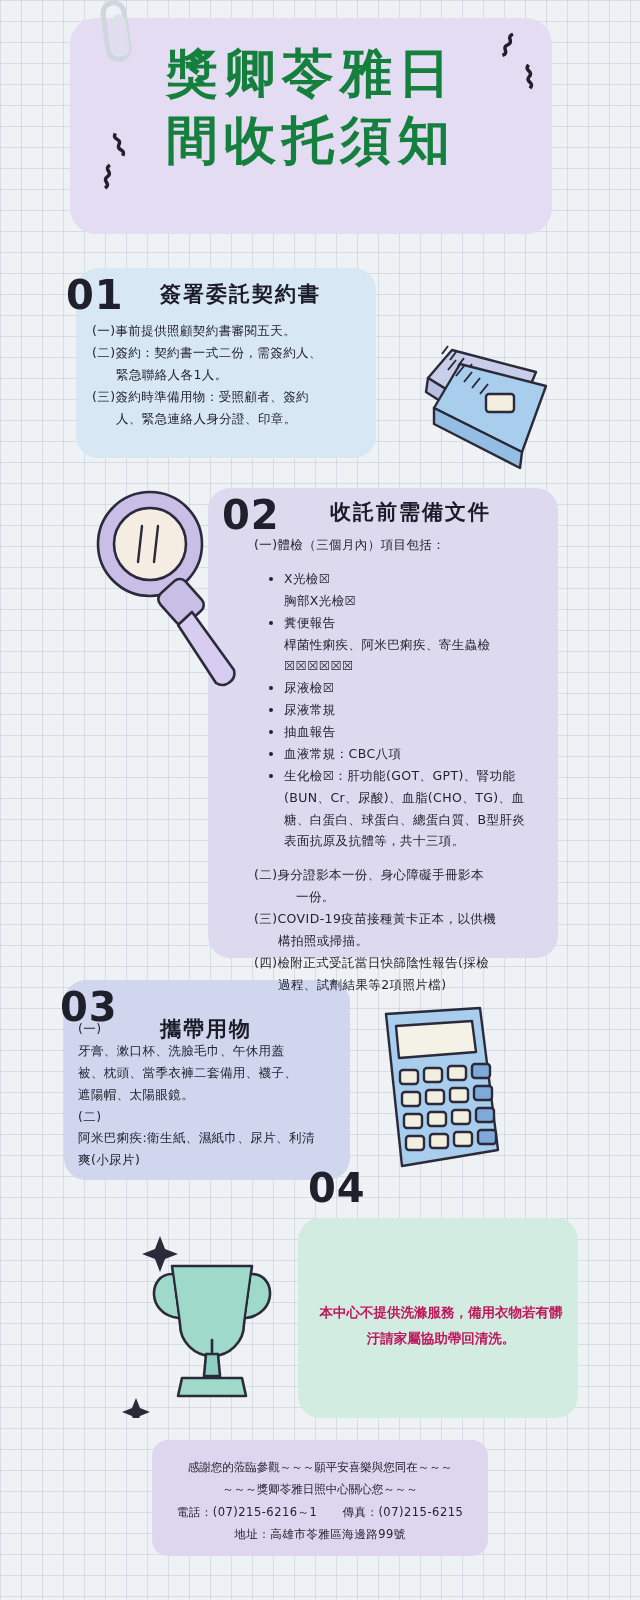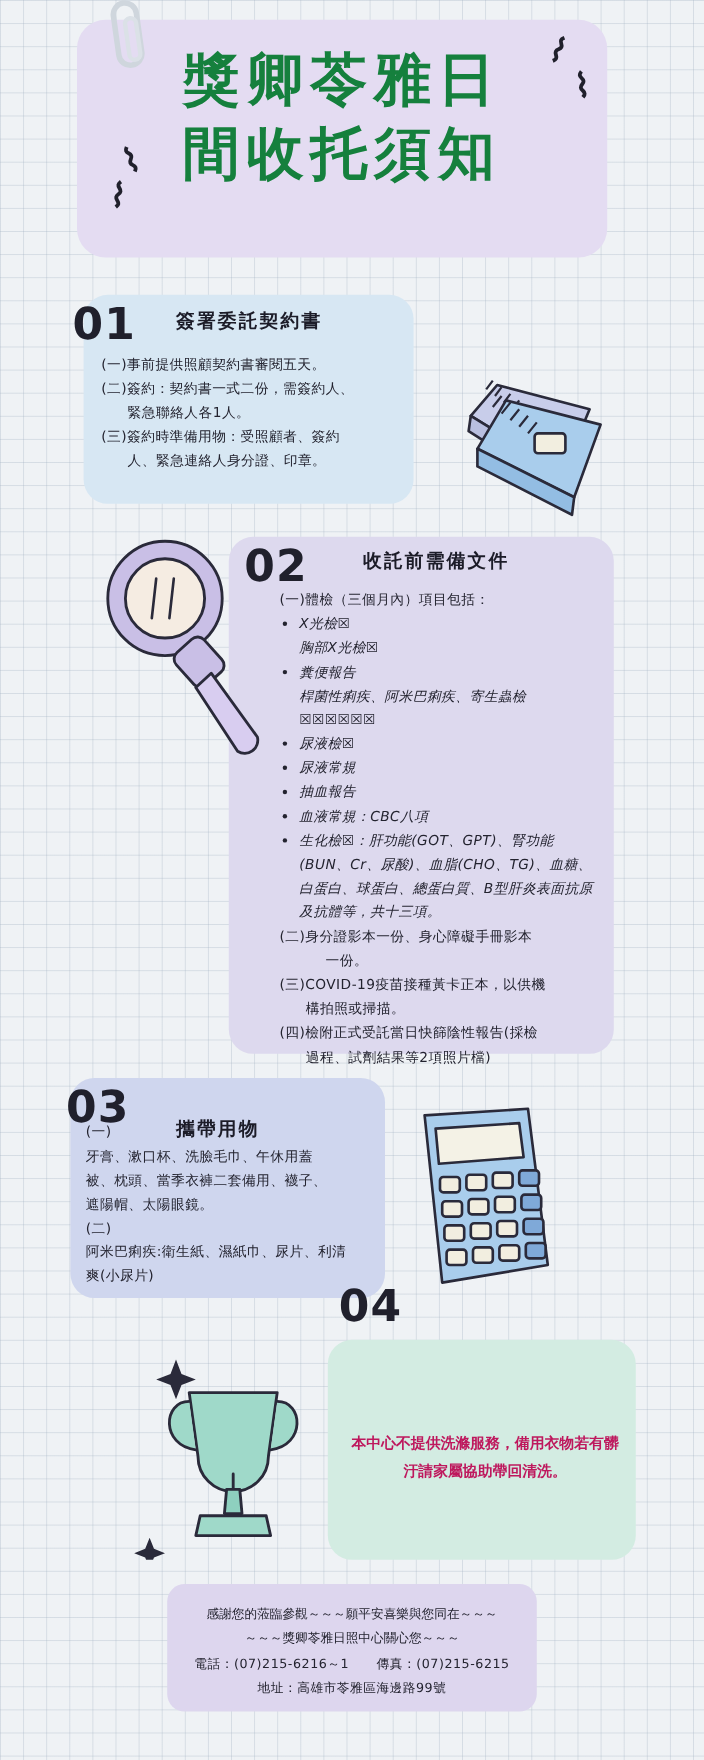--- a/index.html
+++ b/index.html
@@ -84,36 +84,36 @@
     font-weight: bold;
     font-size: 40px;
     color: #20202c;
     letter-spacing: 1px;
     z-index: 4;
   }
   .sec-title {
     position: absolute;
     font-family: "DejaVu Sans", sans-serif;
     font-weight: bold;
-    font-size: 17px;
+    font-size: 21px;
     color: #1c1c28;
     letter-spacing: 2px;
     z-index: 4;
   }
   .body-text {
     position: absolute;
     font-family: "DejaVu Sans", sans-serif;
     font-size: 12.5px;
     line-height: 1.75;
     color: #23232f;
     z-index: 4;
     letter-spacing: 0.4px;
   }
   .body-text .ind { display: block; }
-  ul.bullets { margin: 0; padding-left: 18px; font-style: italic; }
+  ul.bullets { margin: 12px; padding-left: 18px; }
   ul.bullets li { margin: 0; }
 
   .footer-text {
     position: absolute;
     width: 336px;
     left: 152px;
     text-align: center;
     font-family: "DejaVu Sans", sans-serif;
     font-size: 11.5px;
     line-height: 1.95;

